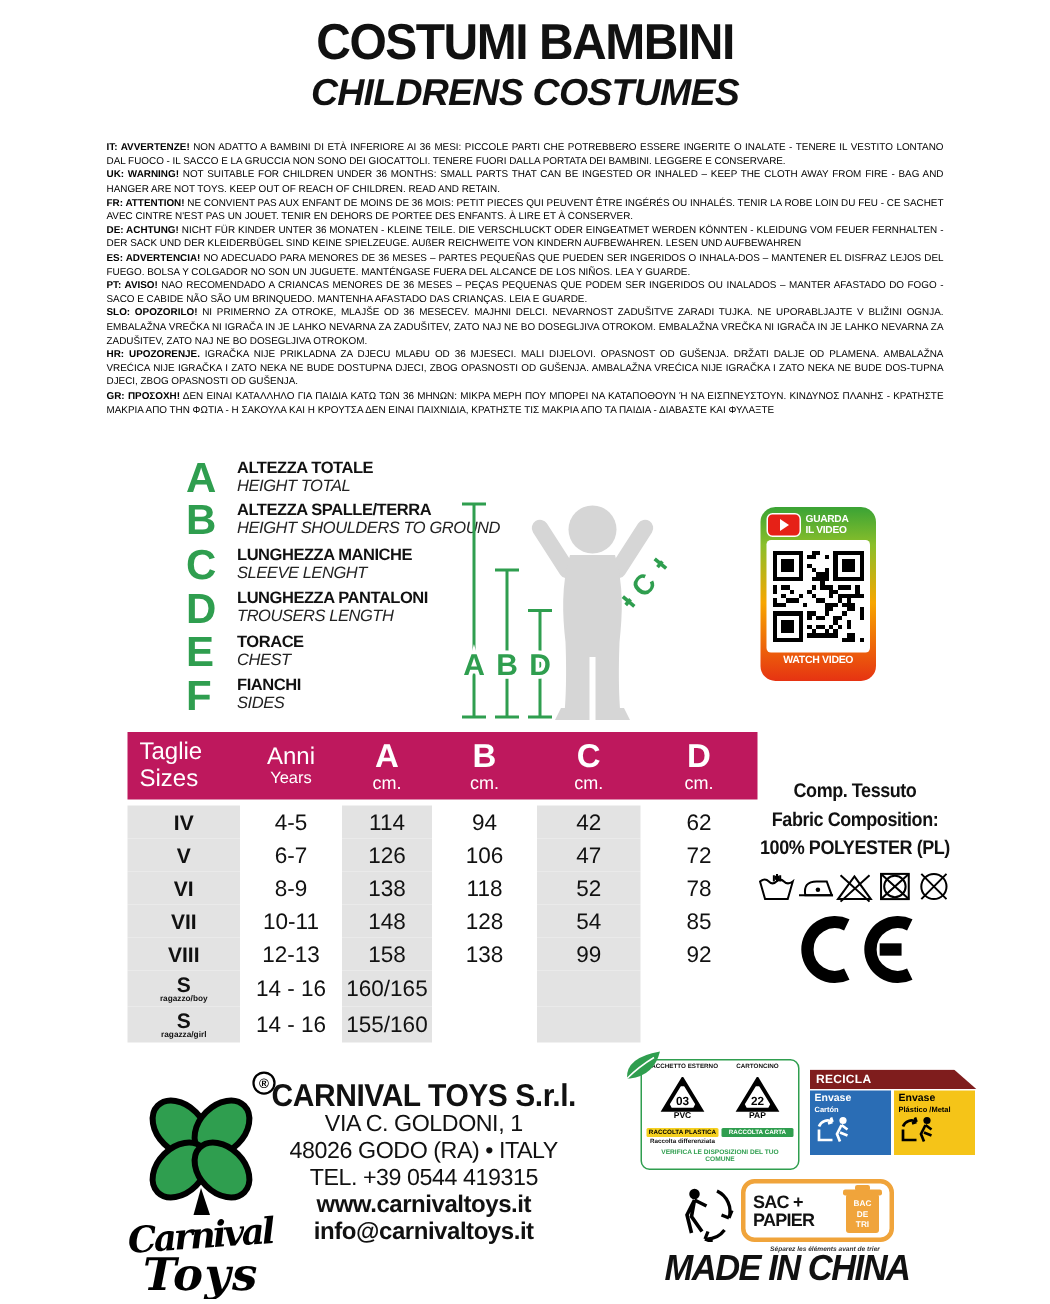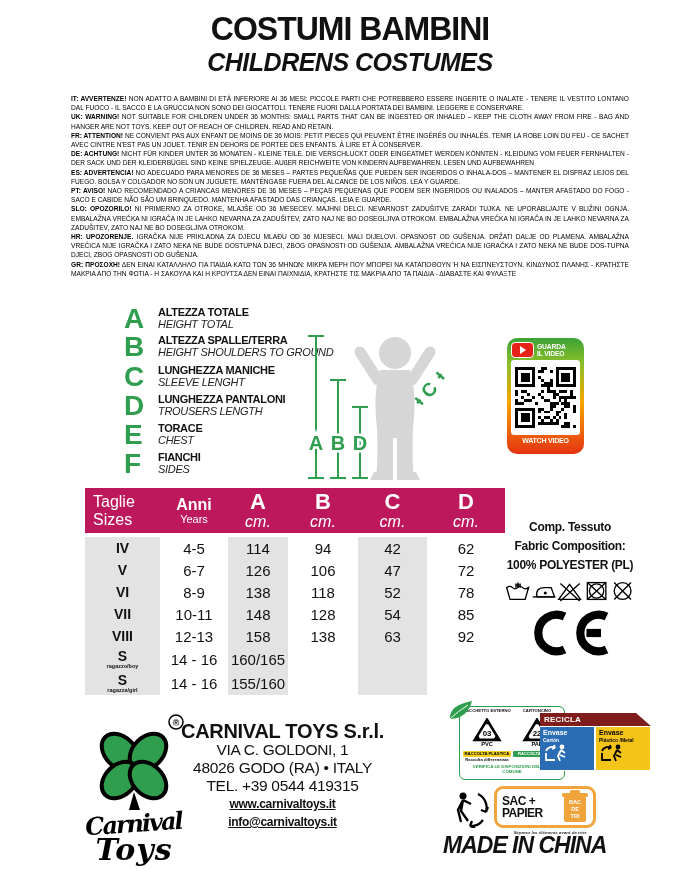--- a/index.html
+++ b/index.html
@@ -40,47 +40,47 @@
   .qrfoot{margin-top:2px;text-align:center;color:#fff;font-weight:900;font-size:7px;
           letter-spacing:-0.2px;}
 
   
   .table{left:85px;top:488px;width:420px;}
   .thead{display:grid;grid-template-columns:75px 68px 60px 70px 69px 78px;height:45px;
          background:#be185d;color:#fff;}
   .th{display:flex;flex-direction:column;align-items:center;justify-content:center;line-height:1;}
   .th1{align-items:flex-start;padding-left:8px;box-sizing:border-box;font-size:16px;}
   .th1 div{line-height:18px;}
-  .anni{font-size:16px;font-weight:700;}
+  .anni{font-size:16px;font-weight:400;}
   .years{font-size:11px;margin-top:1px;}
   .thm .L{font-size:22px;font-weight:800;}
-  .thm .u{font-size:16px;margin-top:1px;font-style:italic;}
+  .thm .u{font-size:12px;margin-top:1px;}
   .tbody{margin-top:4px;display:grid;grid-template-columns:75px 68px 60px 70px 69px 78px;
          grid-template-rows:22px 22px 22px 22px 22px 24px 24px;}
   .td{display:flex;align-items:center;justify-content:center;font-size:15px;}
   .td.g{background:#e3e3e3;}
   .td.sz{flex-direction:column;font-weight:800;font-size:14px;line-height:13px;}
   .td .sub{font-size:5.5px;font-weight:700;line-height:6px;letter-spacing:0;}
 
   
   .comp{left:505px;top:518px;width:130px;text-align:center;}
   .comp .l{font-size:12px;font-weight:800;letter-spacing:-0.3px;line-height:19px;transform:scaleY(1.1);}
   .care{display:flex;justify-content:center;gap:1px;margin-top:3px;}
   .ce{margin-top:6px;}
 
   
   .logo{left:84px;top:710px;}
   .addr{left:180px;top:722px;width:205px;text-align:center;letter-spacing:-0.3px;}
   .addr .n{font-size:20px;font-weight:900;line-height:19px;transform:scaleY(1.05);}
   .addr .a{font-size:15.5px;font-weight:500;line-height:18px;}
-  .addr .w{font-size:12px;font-weight:900;line-height:18px;text-decoration:underline;}
+  .addr .w{font-size:16px;font-weight:900;line-height:18px;}
 
   
   .itbox{left:427px;top:706px;width:106px;height:74px;border:1.5px solid #2f9e4f;border-radius:6px;
-         background:#fff;box-sizing:border-box;padding:2px 3px 8px;margin-left:32px;}
+         background:#fff;box-sizing:border-box;padding:2px 3px 8px;}
   .itcols{display:flex;justify-content:space-between;}
   .itcol{width:48px;text-align:center;}
   .itcol .tt{font-size:4.2px;font-weight:800;line-height:4.6px;height:9px;}
   .band{font-size:4.2px;font-weight:800;line-height:6px;border-radius:1px;margin-top:1px;}
   .band.y{background:#f5d020;color:#000;}
   .band.gr{background:#2f9e4f;color:#fff;}
   .itnote{font-size:4.2px;font-weight:700;text-align:center;line-height:5px;}
   .itfoot{font-size:4.4px;font-weight:800;color:#2f9e4f;text-align:center;margin-top:2px;line-height:5px;}
   .leaf{position:absolute;left:-12px;top:-8px;}
 
@@ -389,21 +389,21 @@
       <div class="td">128</div>
       <div class="td g">54</div>
       <div class="td">85</div>
 
       <div class="td g sz">
           <span>VIII</span>
         </div>
       <div class="td">12-13</div>
       <div class="td g">158</div>
       <div class="td">138</div>
-      <div class="td g">63</div>
+      <div class="td g">99</div>
       <div class="td">92</div>
 
       <div class="td g sz">
           <span>S</span>
           <span class="sub">ragazzo/boy</span>
         </div>
       <div class="td">14 - 16</div>
       <div class="td g">160/165</div>
       <div class="td"></div>
       <div class="td g"></div>

